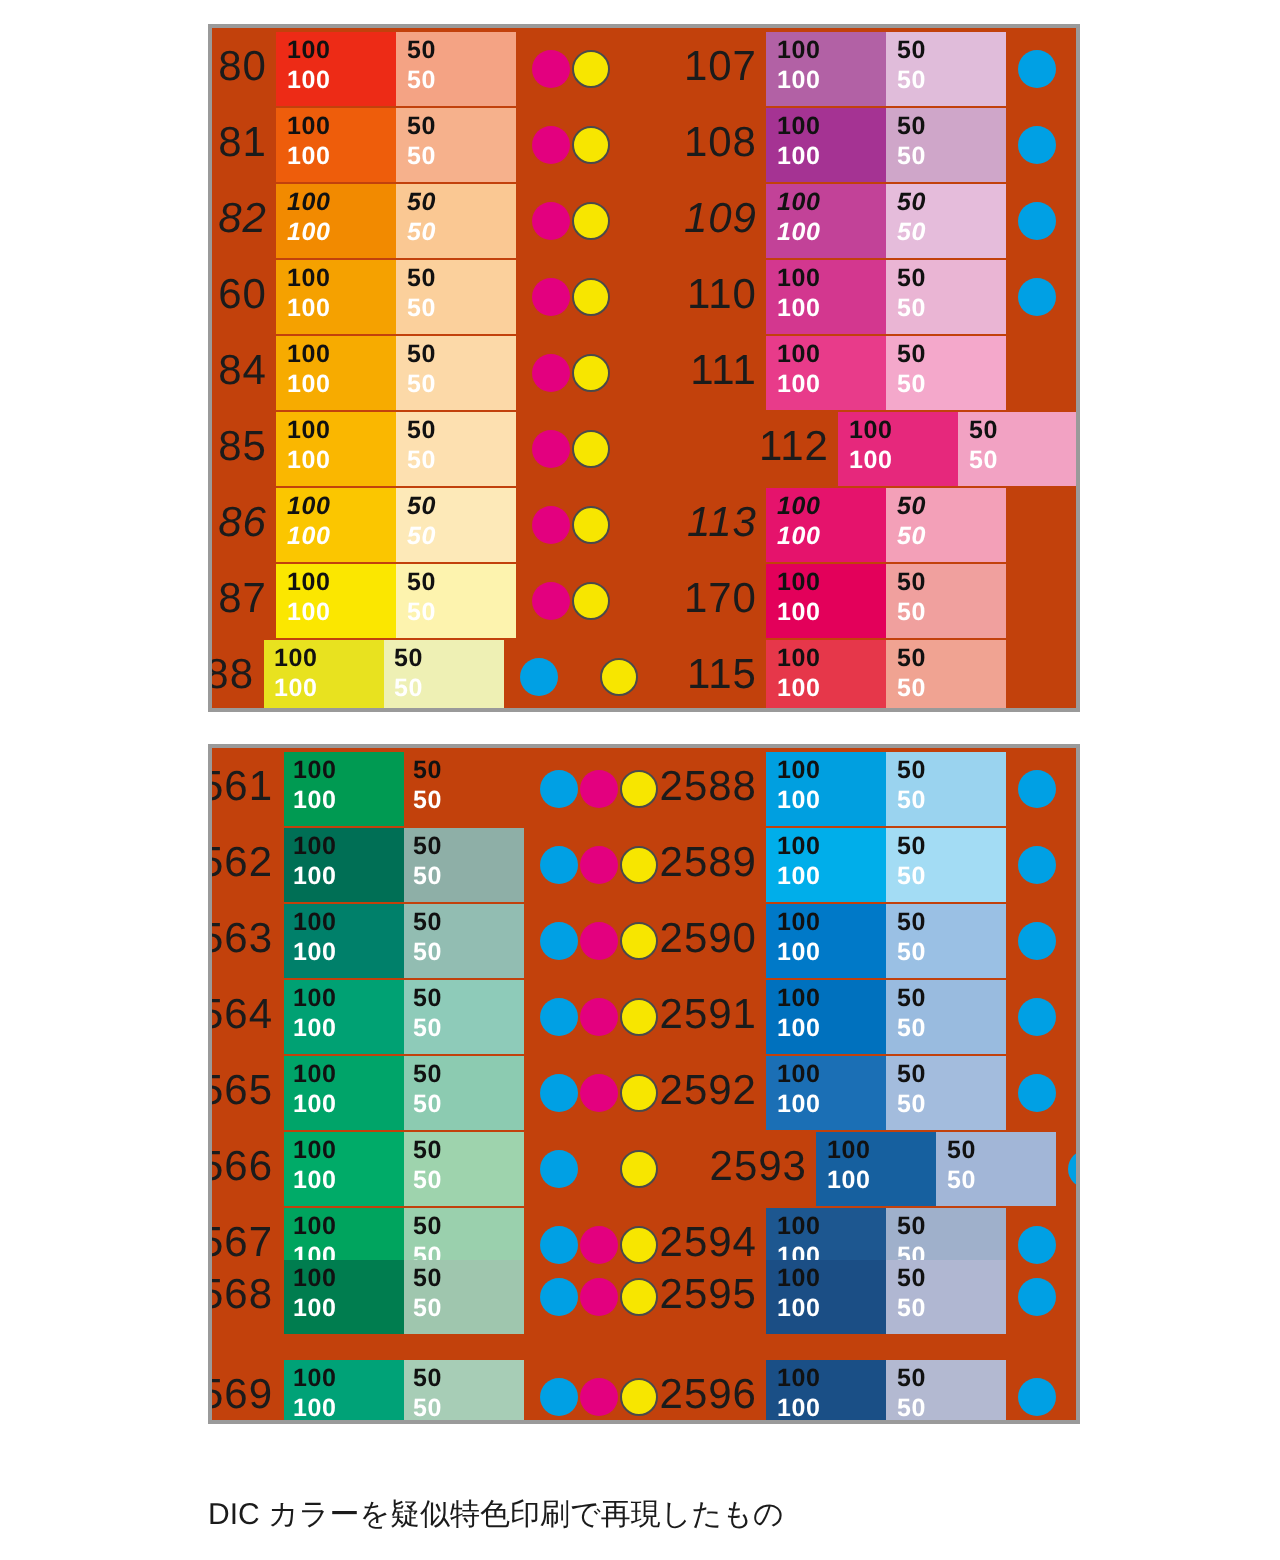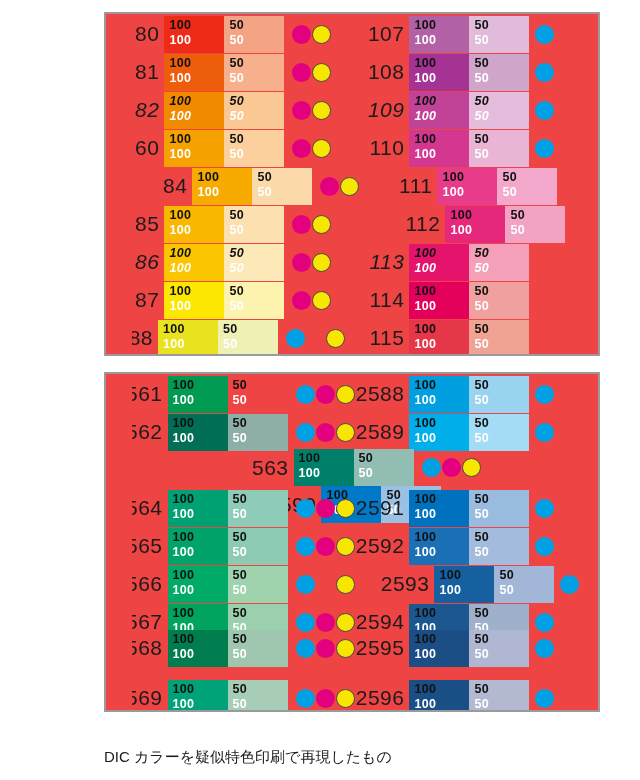--- a/index.html
+++ b/index.html
@@ -7,26 +7,25 @@
     width:640px;height:780px;
     background:#ffffff;
     font-family:"Liberation Sans","DejaVu Sans",sans-serif;
     overflow:hidden;
     position:relative;
   }
 
   .panel{
     position:absolute;
     left:104px;
-    width:496px;
+    width:436px;
     border:2px solid #9a9a9a;
-    background:#ef4444;
+    background:#c2410c;
     overflow:hidden;
     box-sizing:border-box;
-    padding-left:26px;
   }
   #panel-top{top:12px;height:344px;}
   #panel-bottom{top:372px;height:340px;}
 
   .panel-inner{
     position:relative;
     width:100%;
     height:100%;
     overflow:hidden;
   }
@@ -257,21 +256,21 @@
             <div class="sw tint" style="background: rgb(234, 181, 212);">
               <span class="v-top">50</span>
               <span class="v-bot">50</span>
             </div>
           </div>
           <div class="dots dots-right">
             <span class="dot c"></span>
           </div>
         </div>
       </div>
-      <div class="row" style="top: 151px; margin-left: 28px;">
+      <div class="row" style="top: 151px;">
         <div class="half half-left">
           <div class="idnum idnum-left">84</div>
           <div class="swatches">
             <div class="sw full" style="background: rgb(247, 171, 0);">
               <span class="v-top">100</span>
               <span class="v-bot">100</span>
             </div>
             <div class="sw tint" style="background: rgb(252, 217, 168);">
               <span class="v-top">50</span>
               <span class="v-bot">50</span>
@@ -375,21 +374,21 @@
               <span class="v-top">50</span>
               <span class="v-bot">50</span>
             </div>
           </div>
           <div class="dots dots-left">
             <span class="dot m"></span>
             <span class="dot y"></span>
           </div>
         </div>
         <div class="half half-right">
-          <div class="idnum idnum-right">114</div>
+          <div class="idnum idnum-right">170</div>
           <div class="swatches">
             <div class="sw full" style="background: rgb(227, 0, 90);">
               <span class="v-top">100</span>
               <span class="v-bot">100</span>
             </div>
             <div class="sw tint" style="background: rgb(240, 160, 158);">
               <span class="v-top">50</span>
               <span class="v-bot">50</span>
             </div>
           </div>
@@ -500,21 +499,21 @@
             <div class="sw tint" style="background: rgb(163, 220, 244);">
               <span class="v-top">50</span>
               <span class="v-bot">50</span>
             </div>
           </div>
           <div class="dots dots-right">
             <span class="dot c"></span>
           </div>
         </div>
       </div>
-      <div class="row" style="top: 75px; flex-direction: column;">
+      <div class="row" style="top: 75px;">
         <div class="half half-left">
           <div class="idnum idnum-left">563</div>
           <div class="swatches">
             <div class="sw full" style="background: rgb(0, 128, 106);">
               <span class="v-top">100</span>
               <span class="v-bot">100</span>
             </div>
             <div class="sw tint" style="background: rgb(146, 189, 178);">
               <span class="v-top">50</span>
               <span class="v-bot">50</span>

